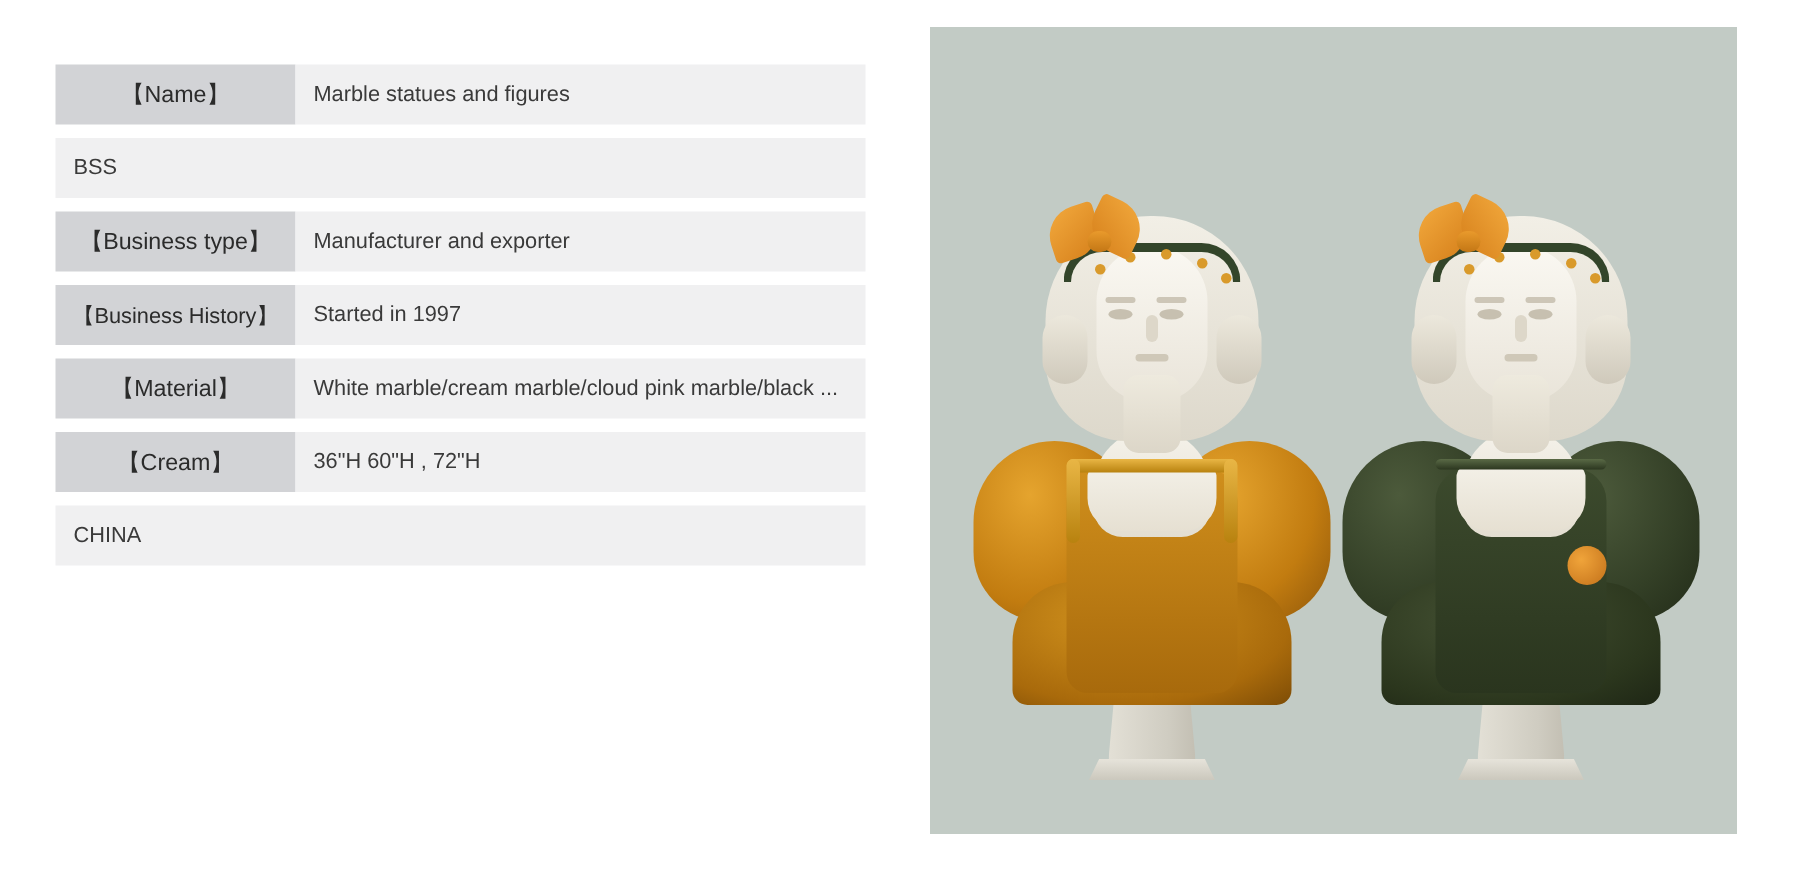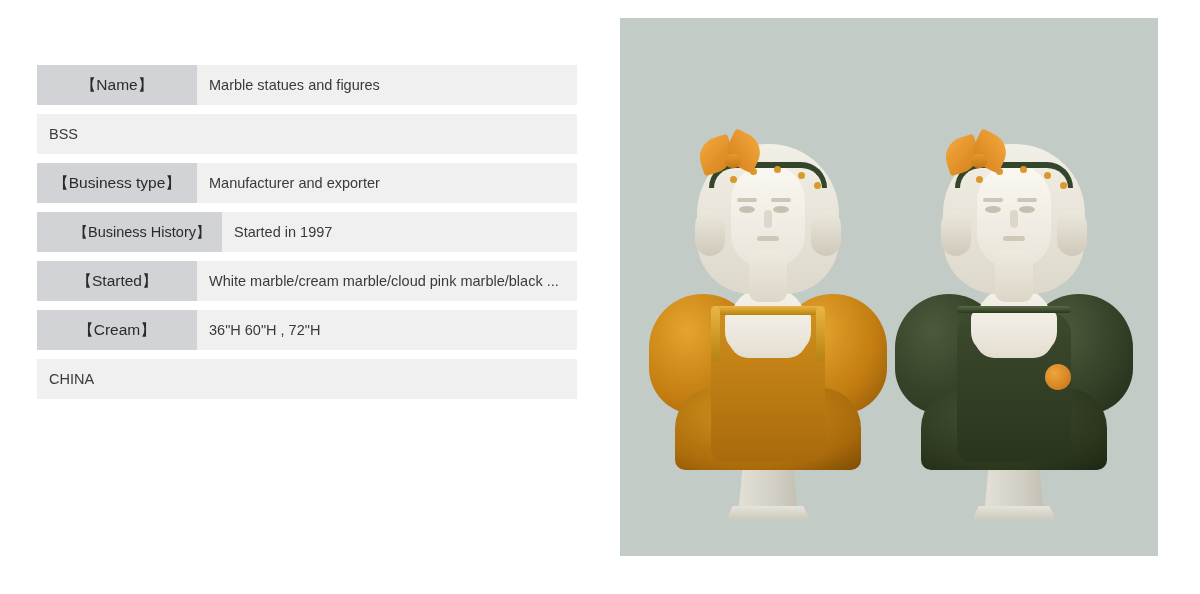--- a/index.html
+++ b/index.html
@@ -17,21 +17,21 @@
   .page {
     position: relative;
     width: 1200px;
     height: 594px;
   }
 
   
   .spec-table {
     position: absolute;
     left: 37px;
-    top: 65px;
+    top: 43px;
     width: 540px;
   }
   .spec-row {
     display: flex;
     align-items: stretch;
     margin-bottom: 9px;
     height: 40px;
   }
   .spec-label {
     width: 160px;
@@ -41,21 +41,20 @@
     font-size: 15.5px;
     display: flex;
     align-items: center;
     justify-content: center;
     text-align: center;
     letter-spacing: 0px;
     white-space: nowrap;
   }
   .spec-label.tight {
     font-size: 14.5px;
-    padding-left: 25px;
   }
   .spec-value {
     flex: 1 1 auto;
     background: #f0f0f1;
     color: #3a3a3a;
     font-size: 14.5px;
     display: flex;
     align-items: center;
     padding-left: 12px;
     white-space: nowrap;
@@ -313,21 +312,21 @@
     </div>
 
     <div class="spec-row">
       <div class="spec-label tight">【Business History】</div>
       <div class="spec-value">Started in 1997</div>
     </div>
 
 
 
     <div class="spec-row">
-      <div class="spec-label">【Started】</div>
+      <div class="spec-label">【Material】</div>
       <div class="spec-value">White marble/cream marble/cloud pink marble/black ...</div>
     </div>
 
 
     <div class="spec-row">
       <div class="spec-label">【Cream】</div>
       <div class="spec-value">36"H  60"H , 72"H</div>
     </div>
 
     <div class="spec-row">

